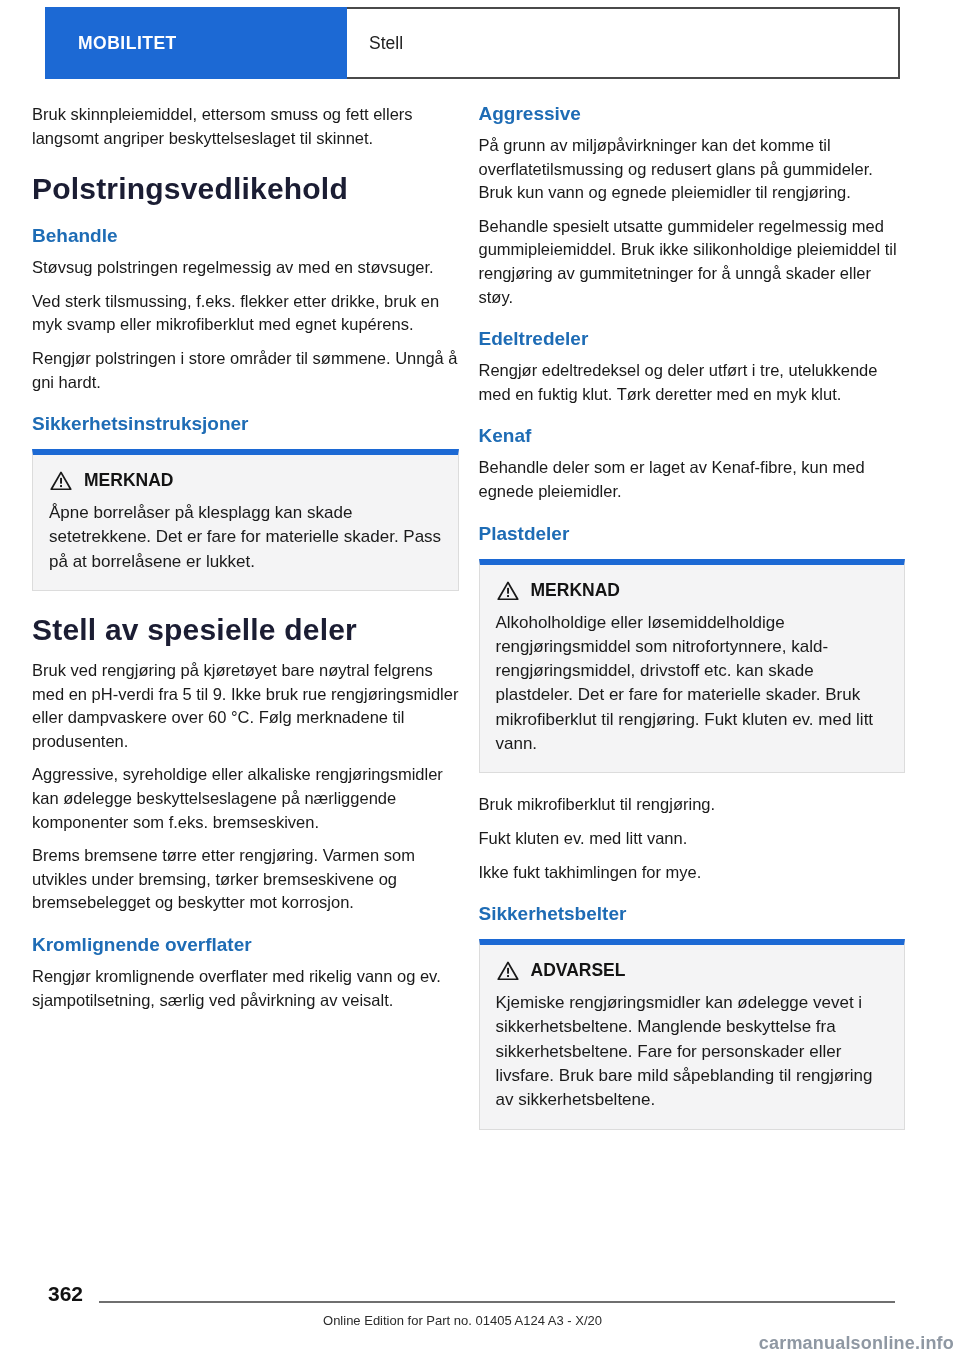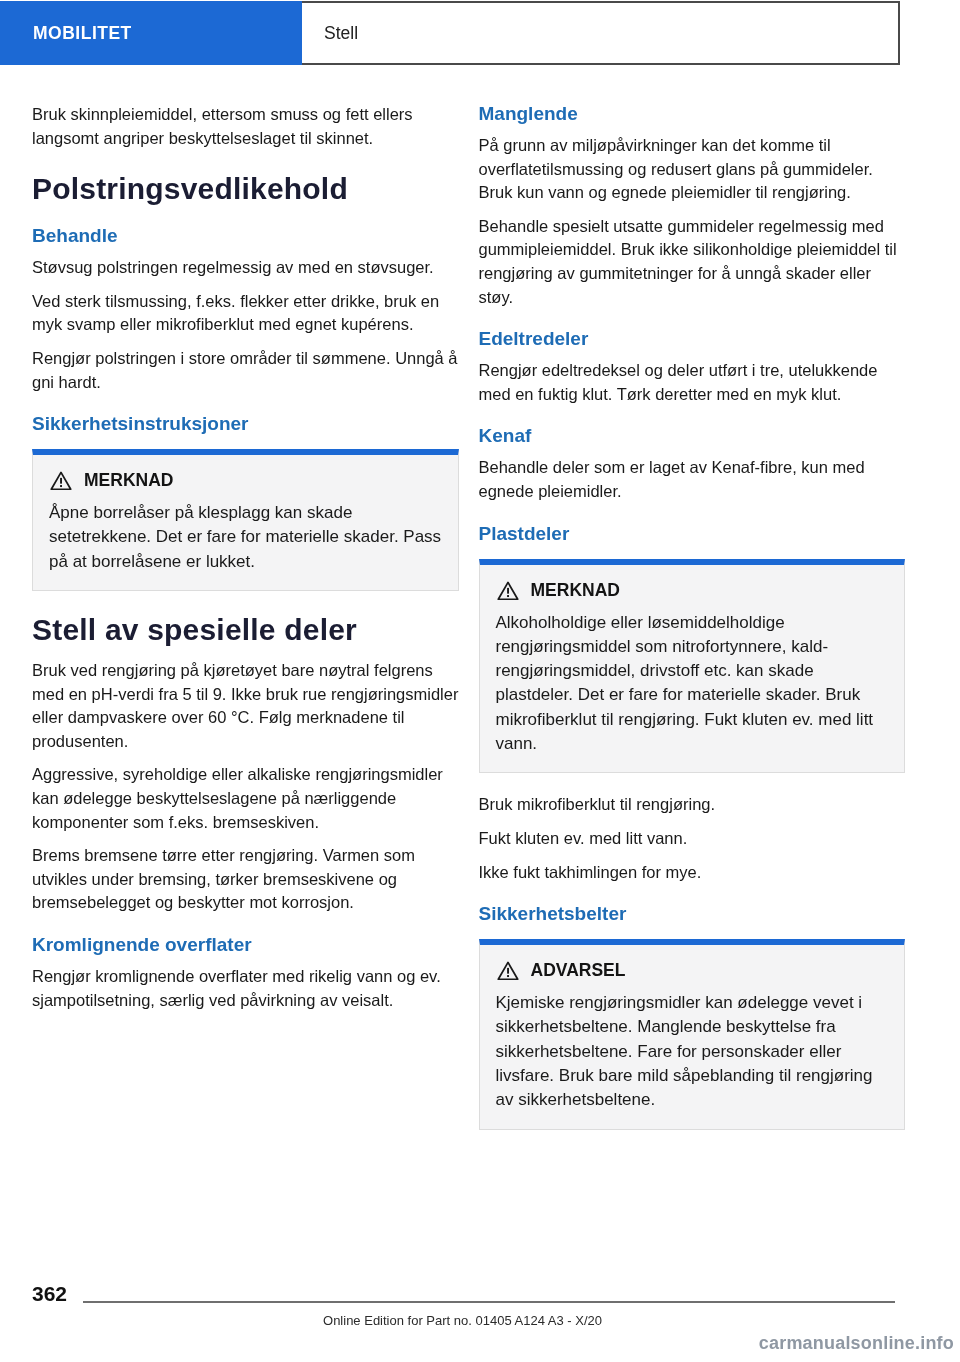--- a/index.html
+++ b/index.html
@@ -5,21 +5,21 @@
   * { margin: 0; padding: 0; box-sizing: border-box; }
   html, body { background: #ffffff; }
   body {
     width: 960px; height: 1362px;
     position: relative; overflow: hidden;
     font-family: "Liberation Sans", sans-serif;
     color: #1a1a1a;
   }
 
   
-  .header { position: absolute; top: 1px; left: 0; width: 900px; height: 64px; display: flex; }
+  .header { position: absolute; top: 7px; left: 0; width: 900px; height: 72px; display: flex; padding-left: 45px; }
   .chapter-tab {
     width: 302px; background: var(--accent-blue, #1c69d4);
     color: #ffffff; font-weight: bold; font-size: 17.5px; letter-spacing: 0.5px;
     display: flex; align-items: center; padding-left: 33px;
   }
   .title-box {
     flex: 1; border: 2px solid #4a4a4a; border-left: none;
     display: flex; align-items: center; padding-left: 22px;
     font-size: 17.5px; color: #222222;
   }
@@ -51,21 +51,21 @@
     border-top: 6px solid var(--accent-blue, #1c69d4);
     padding: 15px 16px 16px 16px;
   }
   .notice-head { display: flex; align-items: flex-start; gap: 11px; margin-bottom: 9px; }
   .notice-head .label { font-weight: bold; font-size: 17.5px; color: #141414; }
   .warn-icon { display: inline-flex; width: 24px; height: 22px; flex: 0 0 auto; }
   .notice-body { font-size: 17px; line-height: 1.43; color: #1a1a1a; }
 
   
   .footer-row {
-    position: absolute; left: 32px; right: 65px; bottom: 58px;
+    position: absolute; left: 48px; right: 65px; bottom: 58px;
     display: flex; align-items: flex-end; gap: 16px;
   }
   .page-number { font-size: 21px; font-weight: bold; color: #111111; line-height: 1; }
   .footer-rule { flex: 1; height: 0; border-bottom: 2px solid #6f6f6f; margin-bottom: 1px; }
   .edition {
     position: absolute; left: 32px; width: 861px; bottom: 34px;
     text-align: center; font-size: 13px; color: #2b2b2b;
   }
   .watermark {
     position: absolute; right: 6px; bottom: 8px;
@@ -112,21 +112,21 @@
 
     <p class="body">Bruk ved rengjøring på kjøretøyet bare nøytral felgrens med en pH-verdi fra 5 til 9. Ikke bruk rue rengjøringsmidler eller dampvaskere over 60 °C. Følg merknadene til produsenten.</p>
     <p class="body">Aggressive, syreholdige eller alkaliske rengjøringsmidler kan ødelegge beskyttelseslagene på nærliggende komponenter som f.eks. bremseskiven.</p>
     <p class="body">Brems bremsene tørre etter rengjøring. Varmen som utvikles under bremsing, tørker bremseskivene og bremsebelegget og beskytter mot korrosjon.</p>
 
     <h2 class="sub">Kromlignende overflater</h2>
     <p class="body">Rengjør kromlignende overflater med rikelig vann og ev. sjampotilsetning, særlig ved påvirkning av veisalt.</p>
   </section>
 
   <section class="col">
-    <h2 class="sub">Manglende</h2>
+    <h2 class="sub">Aggressive</h2>
     <p class="body">På grunn av miljøpåvirkninger kan det komme til overflatetilsmussing og redusert glans på gummideler. Bruk kun vann og egnede pleiemidler til rengjøring.</p>
     <p class="body">Behandle spesielt utsatte gummideler regelmessig med gummipleiemiddel. Bruk ikke silikonholdige pleiemiddel til rengjøring av gummitetninger for å unngå skader eller støy.</p>
 
     <h2 class="sub">Edeltredeler</h2>
     <p class="body">Rengjør edeltredeksel og deler utført i tre, utelukkende med en fuktig klut. Tørk deretter med en myk klut.</p>
 
     <h2 class="sub">Kenaf</h2>
     <p class="body">Behandle deler som er laget av Kenaf-fibre, kun med egnede pleiemidler.</p>
 
     <h2 class="sub">Plastdeler</h2>

